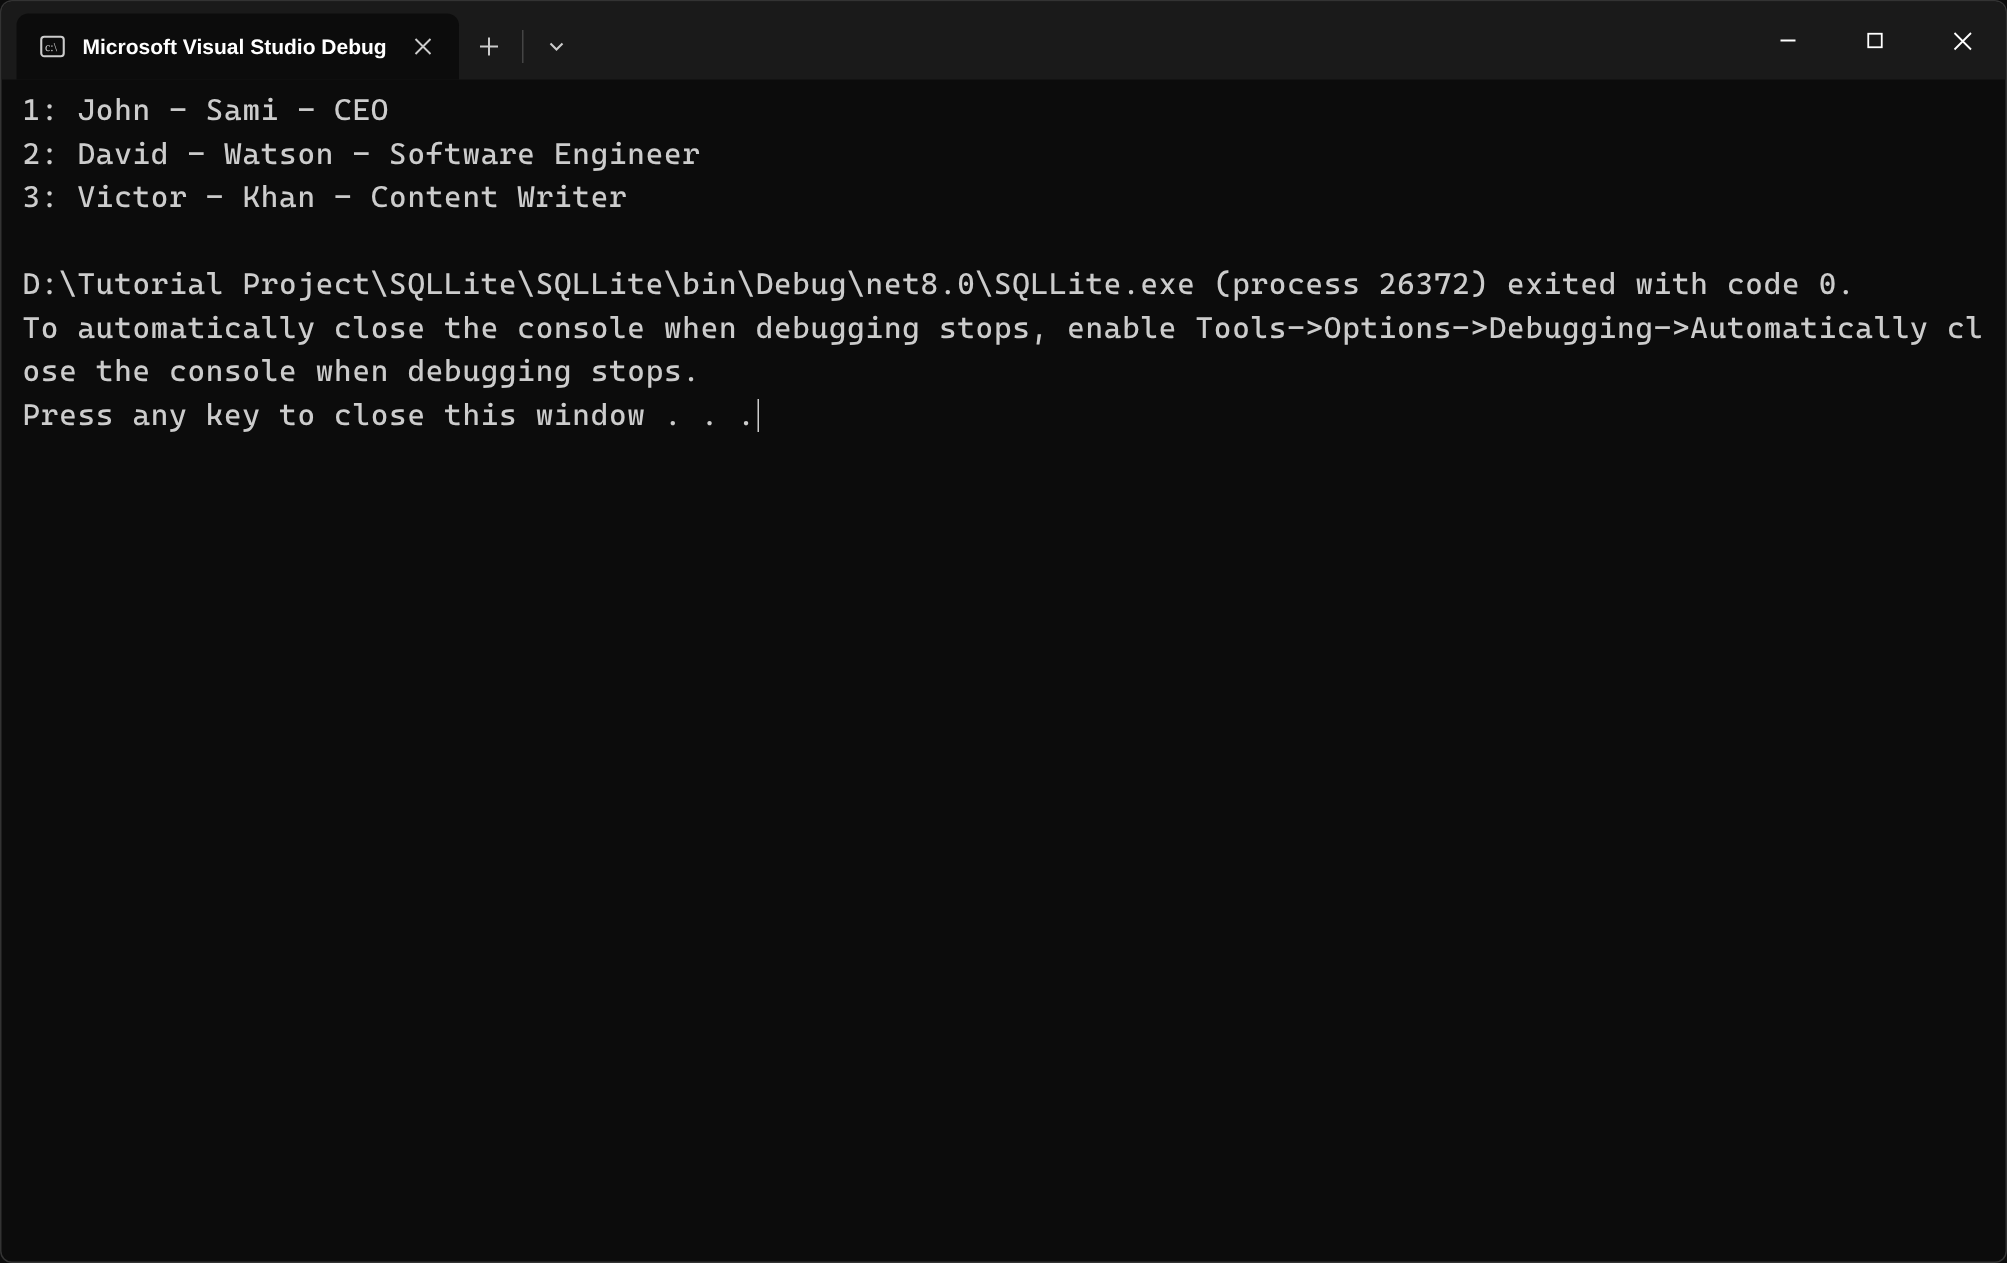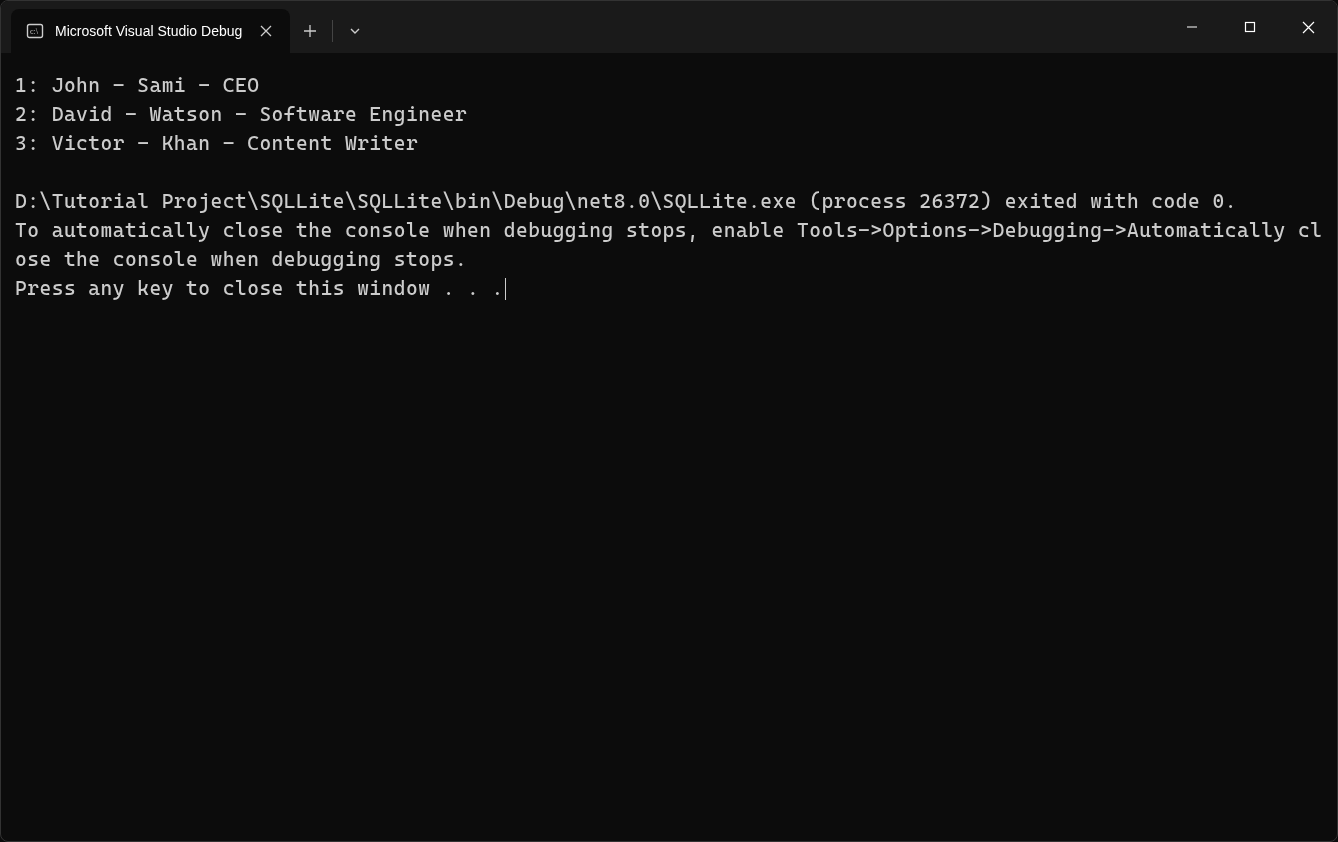--- a/index.html
+++ b/index.html
@@ -47,21 +47,21 @@
       color: #cccccc;
     }
     .tab-title {
       color: #ffffff;
       font-family: 'Segoe UI', Tahoma, sans-serif;
       font-size: 14px;
       white-space: nowrap;
       overflow: hidden;
       text-overflow: clip;
       max-width: 240px;
-      font-weight: 400;
+      font-weight: 700;
     }
     .tab-close {
       width: 20px;
       height: 20px;
       display: flex;
       align-items: center;
       justify-content: center;
       color: #cccccc;
       border-radius: 3px;
       margin-left: 4px;
@@ -94,21 +94,21 @@
       align-items: stretch;
     }
     .win-btn {
       width: 58px;
       display: flex;
       align-items: center;
       justify-content: center;
       color: #ffffff;
     }
     .terminal {
-      padding: 18px 14px;
+      padding: 6px 14px;
       color: #cccccc;
       font-size: 20px;
       line-height: 29px;
       letter-spacing: 0.5px;
       white-space: pre-wrap;
       word-break: break-all;
       font-family: 'Cascadia Mono', Consolas, 'Courier New', monospace;
     }
     .cursor {
       display: inline-block;

